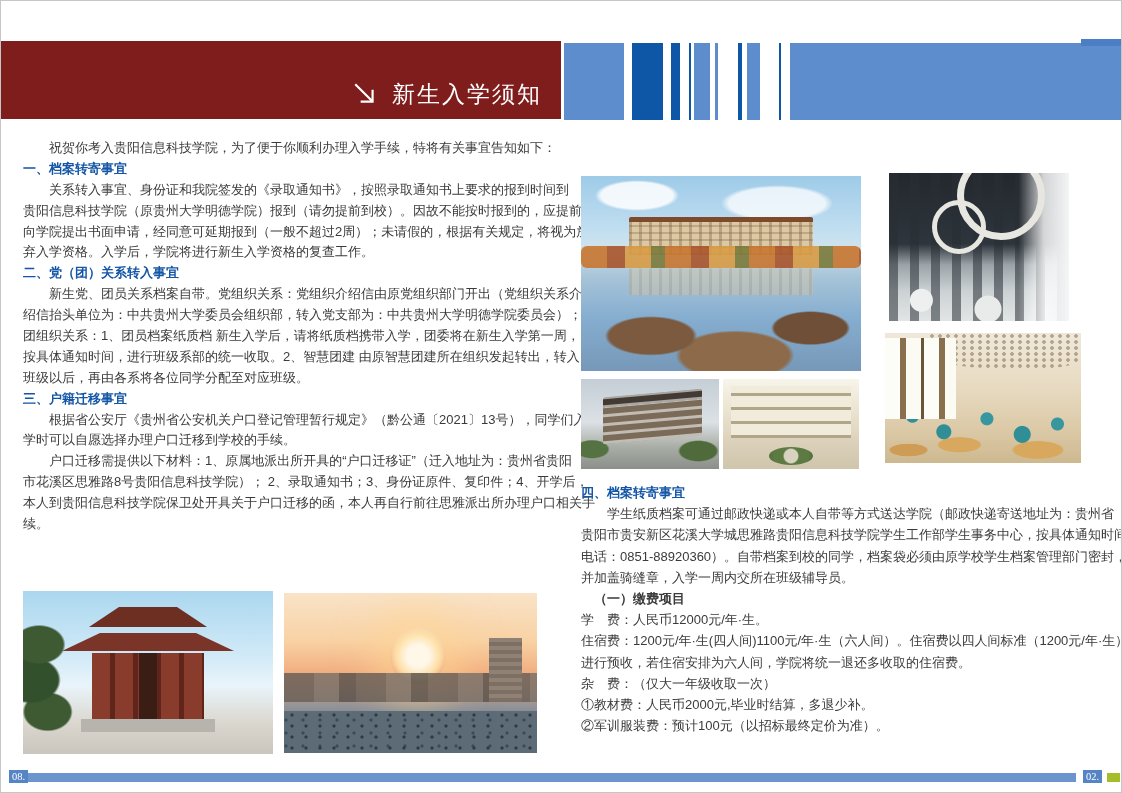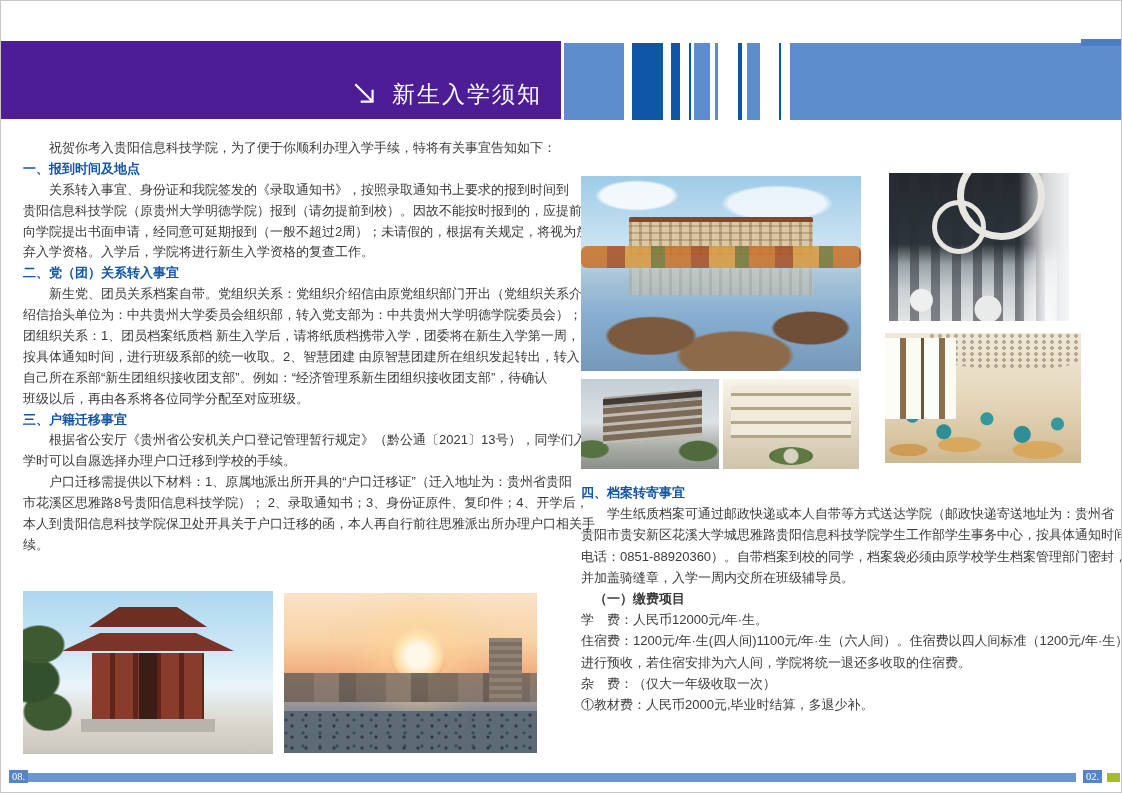--- a/index.html
+++ b/index.html
@@ -7,21 +7,21 @@
     position:relative;
     width:1120px;height:791px;
     border:1px solid #c6c6c6;
     background:#ffffff;
     overflow:hidden;
     font-family:"Liberation Sans",sans-serif;
   }
   
   #banner-dark{
     position:absolute;left:0;top:40px;width:560px;height:78px;
-    background:#4c1d95;
+    background:#7f1d1d;
     display:flex;align-items:center;justify-content:flex-end;
     padding-top:28px;box-sizing:border-box;
     color:#ffffff;
     font-family:Liberation Mono, monospace;
   }
   #banner-title{font-size:23px;letter-spacing:2px;margin-right:19px;}
   #banner-arrow{width:26px;height:26px;margin-right:14px;}
   .bar{position:absolute;top:42px;height:77px;}
   .bar.light{background:#5e8dce;}
   .bar.dark{background:#0e57a6;}
@@ -193,31 +193,30 @@
   <div class="bar light" style="left:693px;width:16px;"></div>
   <div class="bar light" style="left:714px;width:3px;"></div>
   <div class="bar dark" style="left:737px;width:4px;"></div>
   <div class="bar light" style="left:746px;width:13px;"></div>
   <div class="bar dark" style="left:778px;width:2px;"></div>
   <div class="bar light" style="left:789px;width:331px;"></div>
   <div id="bar-tab" style="left:1080px;top:38px;width:40px;height:7px;"></div>
 
   <div class="col" id="left-col">
       <div class="line indent">祝贺你考入贵阳信息科技学院，为了便于你顺利办理入学手续，特将有关事宜告知如下：</div>
-      <div class="line heading">一、报到时间及地点</div>
+      <div class="line heading">一、档案转寄事宜</div>
       <div class="line indent">关系转入事宜、身份证和我院签发的《录取通知书》，按照录取通知书上要求的报到时间到</div>
       <div class="line plain">贵阳信息科技学院（原贵州大学明德学院）报到（请勿提前到校）。因故不能按时报到的，应提前</div>
       <div class="line plain">向学院提出书面申请，经同意可延期报到（一般不超过2周）；未请假的，根据有关规定，将视为放</div>
       <div class="line plain">弃入学资格。入学后，学院将进行新生入学资格的复查工作。</div>
       <div class="line heading">二、党（团）关系转入事宜</div>
       <div class="line indent">新生党、团员关系档案自带。党组织关系：党组织介绍信由原党组织部门开出（党组织关系介</div>
       <div class="line plain">绍信抬头单位为：中共贵州大学委员会组织部，转入党支部为：中共贵州大学明德学院委员会）；</div>
       <div class="line plain">团组织关系：1、团员档案纸质档 新生入学后，请将纸质档携带入学，团委将在新生入学第一周，</div>
       <div class="line plain">按具体通知时间，进行班级系部的统一收取。2、智慧团建 由原智慧团建所在组织发起转出，转入</div>
-      <div class="line plain">自己所在系部“新生团组织接收团支部”。例如：“经济管理系新生团组织接收团支部”，待确认</div>
       <div class="line plain">班级以后，再由各系将各位同学分配至对应班级。</div>
       <div class="line heading">三、户籍迁移事宜</div>
       <div class="line indent">根据省公安厅《贵州省公安机关户口登记管理暂行规定》（黔公通〔2021〕13号），同学们入</div>
       <div class="line plain">学时可以自愿选择办理户口迁移到学校的手续。</div>
       <div class="line indent">户口迁移需提供以下材料：1、原属地派出所开具的“户口迁移证”（迁入地址为：贵州省贵阳</div>
       <div class="line plain">市花溪区思雅路8号贵阳信息科技学院）； 2、录取通知书；3、身份证原件、复印件；4、开学后，</div>
       <div class="line plain">本人到贵阳信息科技学院保卫处开具关于户口迁移的函，本人再自行前往思雅派出所办理户口相关手</div>
       <div class="line plain">续。</div>
     </div>
 
@@ -226,20 +225,21 @@
       <div class="line indent">学生纸质档案可通过邮政快递或本人自带等方式送达学院（邮政快递寄送地址为：贵州省</div>
       <div class="line plain">贵阳市贵安新区花溪大学城思雅路贵阳信息科技学院学生工作部学生事务中心，按具体通知时间</div>
       <div class="line plain">电话：0851-88920360）。自带档案到校的同学，档案袋必须由原学校学生档案管理部门密封，</div>
       <div class="line plain">并加盖骑缝章，入学一周内交所在班级辅导员。</div>
       <div class="line indent1">（一）缴费项目</div>
       <div class="line plain">学　费：人民币12000元/年·生。</div>
       <div class="line plain">住宿费：1200元/年·生(四人间)1100元/年·生（六人间）。住宿费以四人间标准（1200元/年·生）</div>
       <div class="line plain">进行预收，若住宿安排为六人间，学院将统一退还多收取的住宿费。</div>
       <div class="line plain">杂　费：（仅大一年级收取一次）</div>
       <div class="line plain">①教材费：人民币2000元,毕业时结算，多退少补。</div>
+      <div class="line plain">②军训服装费：预计100元（以招标最终定价为准）。</div>
     </div>
 
   <div class="photo" id="photo-lake">
     <div class="lk-building"></div>
       <div class="lk-trees"></div>
       <div class="lk-reflect"></div>
   </div>
   <div class="photo" id="photo-cafeteria">
     <div class="caf-ring1"></div>
       <div class="caf-ring2"></div>

